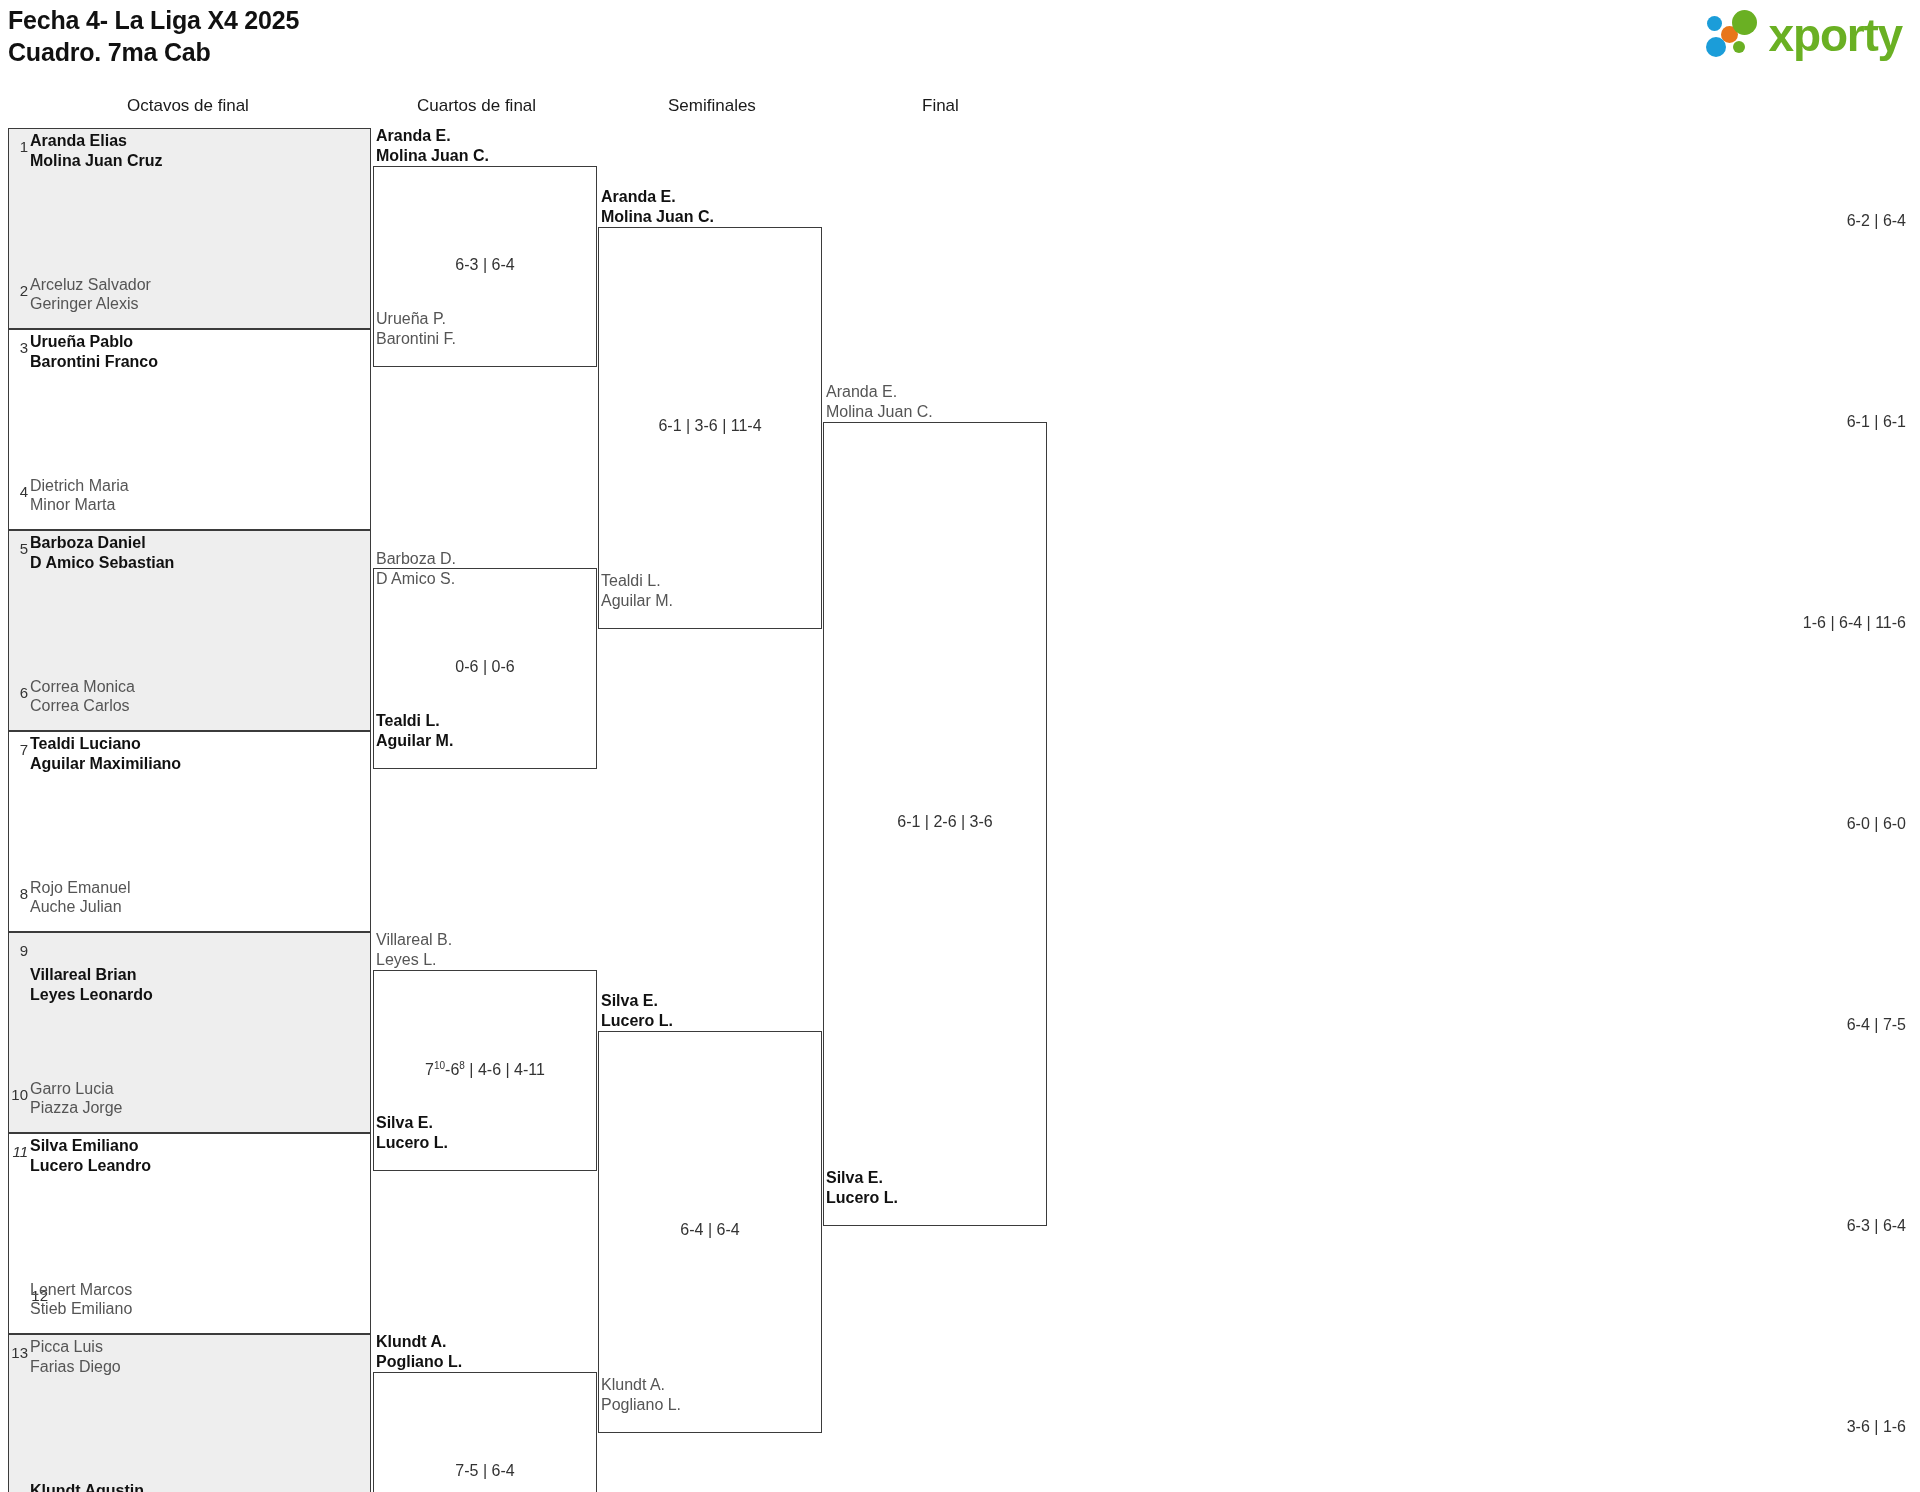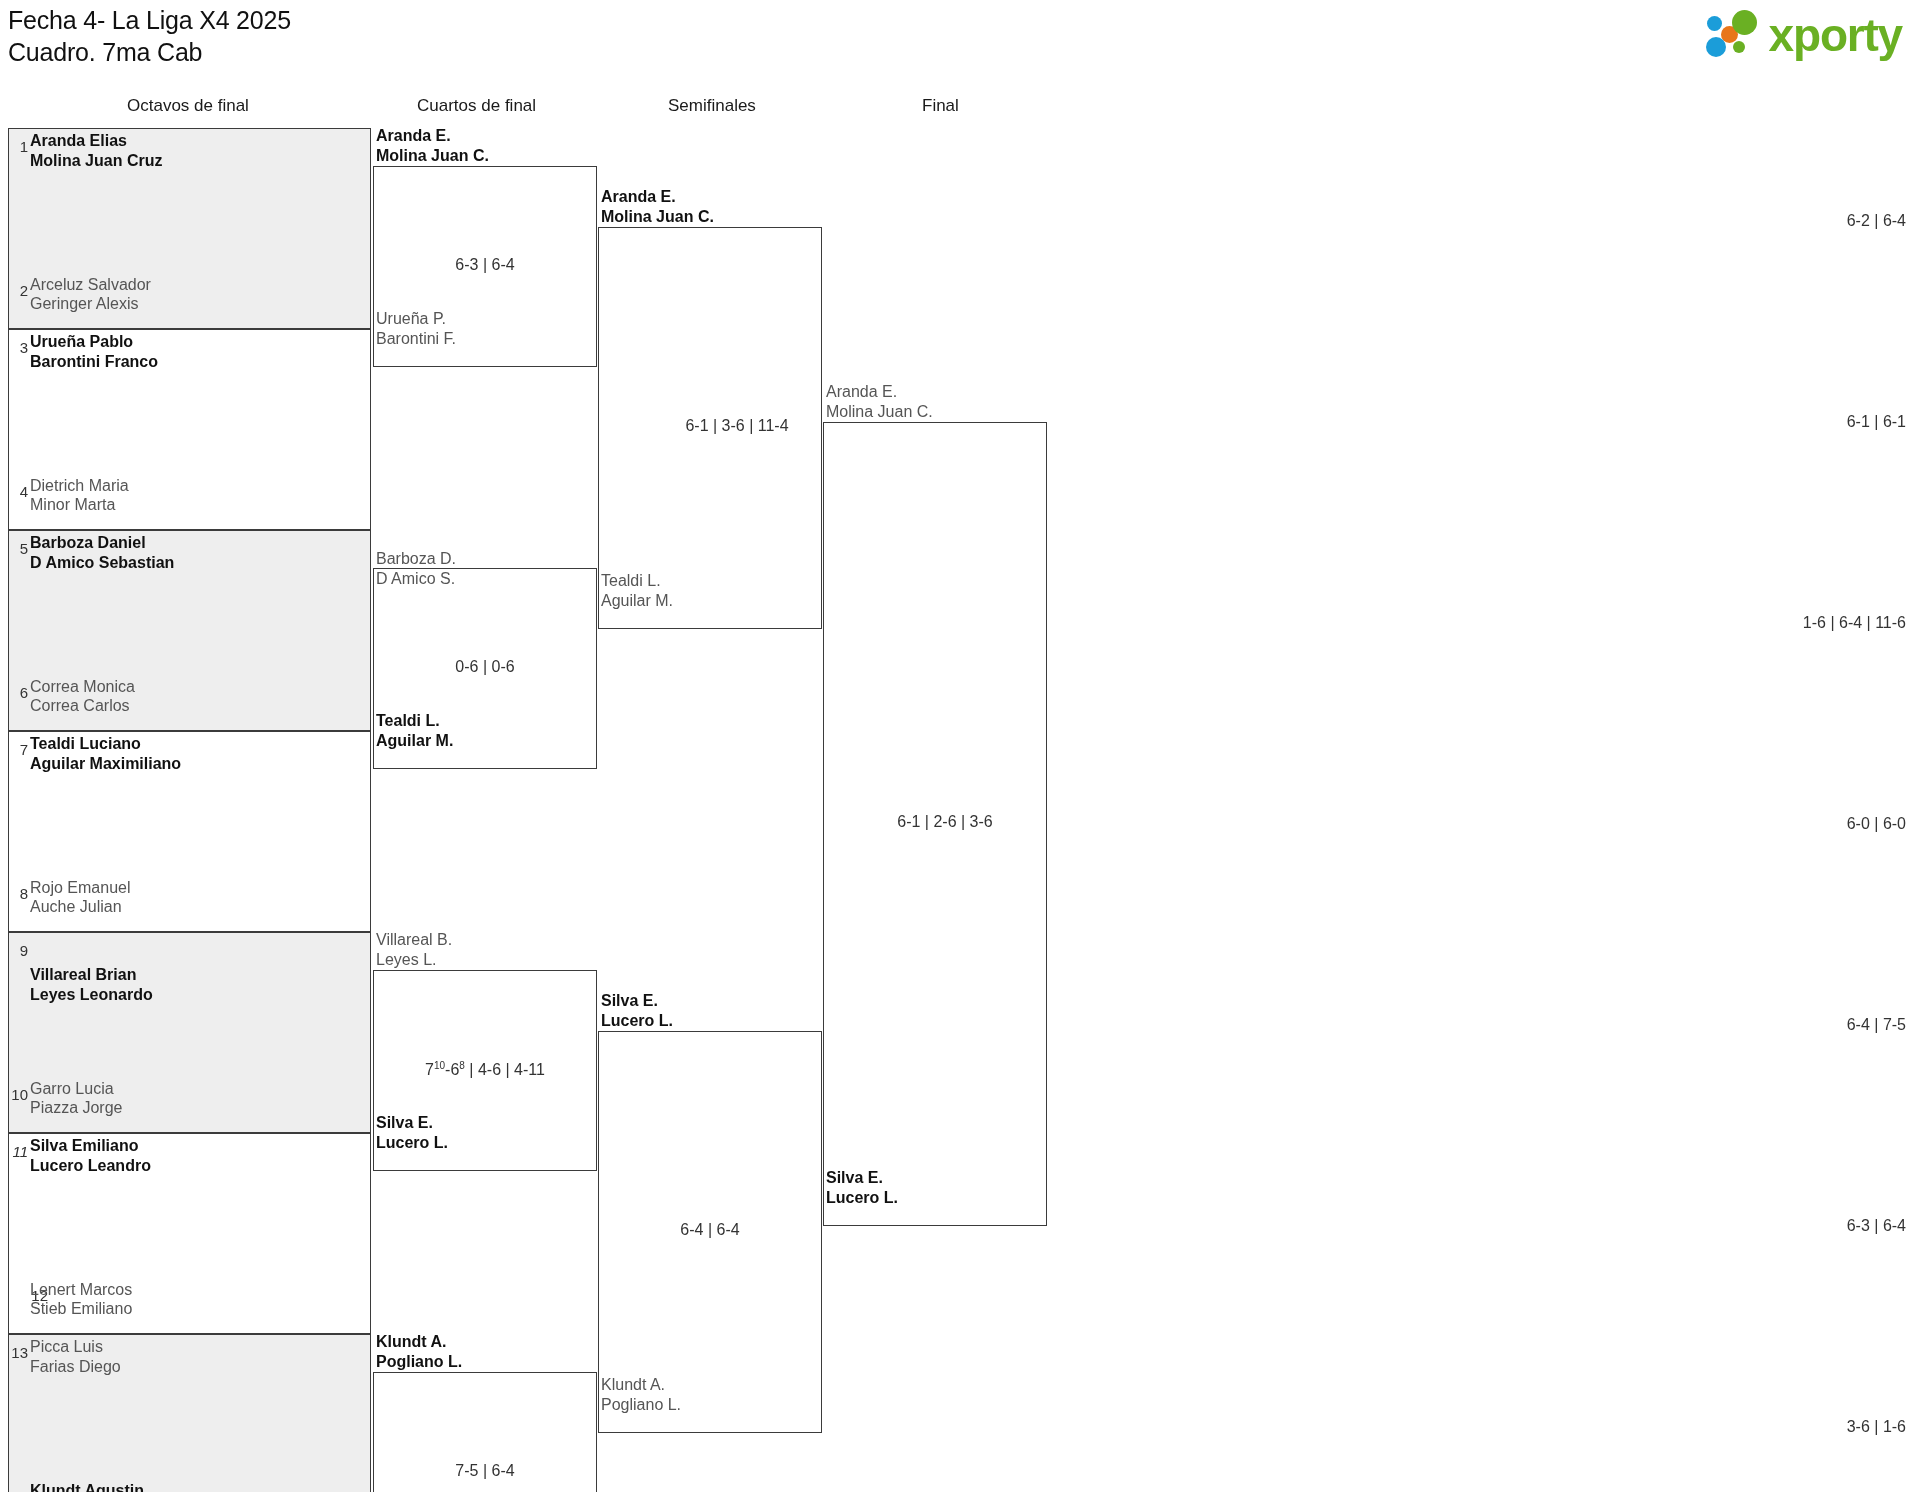--- a/index.html
+++ b/index.html
@@ -15,21 +15,21 @@
     position: relative;
     overflow: hidden;
   }
 
   
   #header-title {
     position: absolute;
     left: 8px;
     top: 4px;
     font-size: 25px;
-    font-weight: 400;
+    font-weight: 700;
     line-height: 1.28;
     letter-spacing: -0.2px;
     color: #111111;
     white-space: pre-line;
   }
 
   #brand-logo {
     position: absolute;
     right: 18px;
     top: 8px;
@@ -244,21 +244,21 @@
     <div class="score" style="left: 373px; width: 224px; top: 1059.5px;">7<sup>10</sup>-6<sup>8</sup> | 4-6 | 4-11</div>
     <div class="rbox" style="left: 373px; top: 1372px; width: 224px; height: 201px;"></div>
     <div class="label win" style="left: 376px; top: 1332px;">Klundt A.
 Pogliano L.</div>
     <div class="score" style="left: 373px; width: 224px; top: 1461.5px;">7-5 | 6-4</div>
     <div class="rbox" style="left: 598px; top: 227px; width: 224px; height: 402px;"></div>
     <div class="label win" style="left: 601px; top: 187px;">Aranda E.
 Molina Juan C.</div>
     <div class="label lose" style="left: 601px; top: 571px;">Tealdi L.
 Aguilar M.</div>
-    <div class="score" style="left: 598px; width: 224px; top: 417px; padding-left: 27px;">6-1 | 3-6 | 11-4</div>
+    <div class="score" style="left: 598px; width: 224px; top: 417px;">6-1 | 3-6 | 11-4</div>
     <div class="rbox" style="left: 598px; top: 1031px; width: 224px; height: 402px;"></div>
     <div class="label win" style="left: 601px; top: 991px;">Silva E.
 Lucero L.</div>
     <div class="label lose" style="left: 601px; top: 1375px;">Klundt A.
 Pogliano L.</div>
     <div class="score" style="left: 598px; width: 224px; top: 1221px;">6-4 | 6-4</div>
     <div class="rbox" style="left: 823px; top: 422px; width: 224px; height: 804px;"></div>
     <div class="label lose" style="left: 826px; top: 382px;">Aranda E.
 Molina Juan C.</div>
     <div class="label win" style="left: 826px; top: 1168px;">Silva E.

